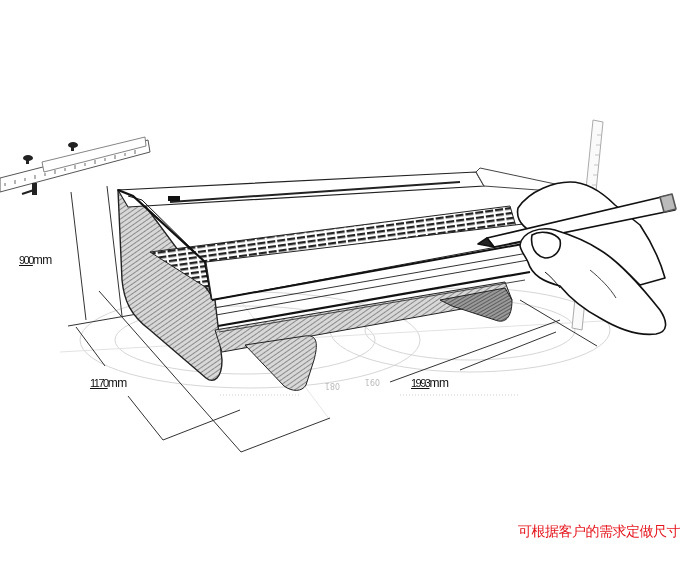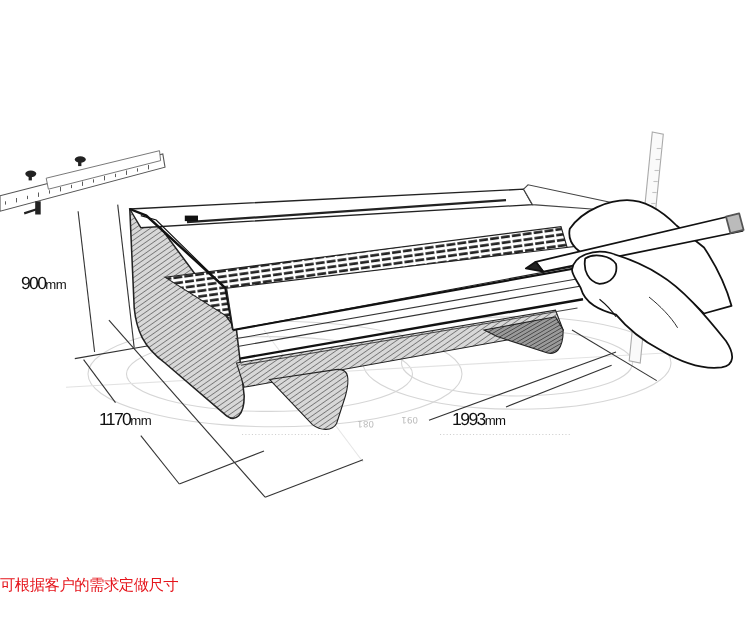--- a/index.html
+++ b/index.html
@@ -6,30 +6,30 @@
     body { width: 680px; height: 578px; position: relative; overflow: hidden; font-family: "Liberation Sans", sans-serif; }
     .stage { position: absolute; left: 0; top: 0; width: 680px; height: 578px; }
     .stage svg { position: absolute; left: 0; top: 0; }
     .dim-label {
       position: absolute;
       font-family: "Liberation Sans", sans-serif;
       color: #111;
       letter-spacing: -1.5px;
       white-space: nowrap;
     }
-    .dim-label .num { font-size: 16px; }
+    .dim-label .num { font-size: 11px; text-decoration: underline; }
     .dim-label .unit { font-size: 12px; letter-spacing: -0.5px; }
     #lbl-height { left: 19px; top: 250px; }
     #lbl-depth  { left: 90px; top: 373px; text-align: center; }
     #lbl-width  { left: 411px; top: 373px; }
     .caption {
       position: absolute;
       left: 0; width: 680px;
       top: 523px;
-      text-align: left;
+      text-align: right;
       color: #e5141b;
       font-family: "DejaVu Sans", sans-serif;
       font-size: 14px;
       letter-spacing: -0.5px;
     }
   </style>
 </head>
 <body>
 
 <div class="stage">

